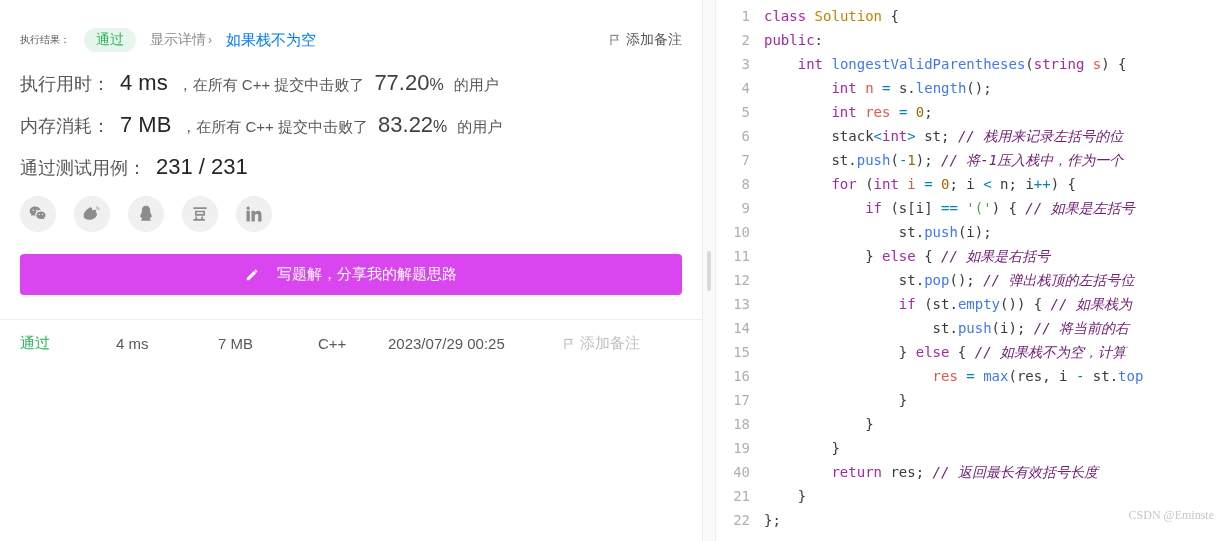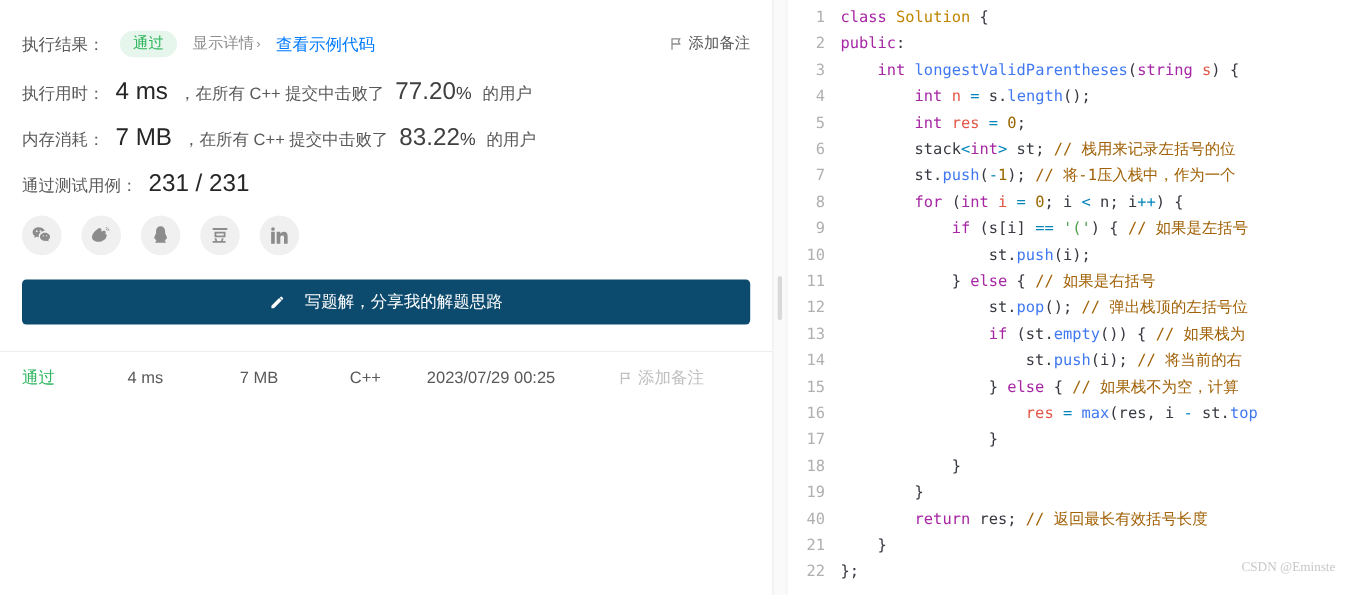--- a/index.html
+++ b/index.html
@@ -4,42 +4,42 @@
   <style>
     * { box-sizing: border-box; margin: 0; padding: 0; }
     body { font-family: -apple-system, BlinkMacSystemFont, "Segoe UI", "PingFang SC", "Microsoft YaHei", sans-serif; font-size: 14px; color: #262626; background: #fff; }
     .container { display: flex; width: 1224px; height: 541px; overflow: hidden; }
     .left { width: 702px; padding: 10px 20px 0 20px; display: flex; flex-direction: column; }
     .divider { width: 14px; background: #fafafa; border-left: 1px solid #eee; border-right: 1px solid #eee; display:flex; align-items:center; justify-content:center; }
     .divider-handle { width: 4px; height: 40px; background: #d9d9d9; border-radius: 2px; }
     .right { flex: 1; background: #fff; position: relative; overflow: hidden; }
     
     .result-head { display: flex; align-items: center; gap: 14px; padding: 18px 0 10px 0; }
-    .label-gray { color: #595959; font-size: 15px; }
+    .label-gray { color: #595959; font-size: 10px; }
     .status-pass { background: #e7f6ec; color: #2db55d; padding: 3px 12px; border-radius: 12px; font-size: 14px; }
     .link-gray { color: #8c8c8c; font-size: 14px; cursor: pointer; }
     .chev { color: #8c8c8c; font-size: 12px; margin-left:2px;}
     .link-blue { color: #007aff; font-size: 15px; cursor: pointer; }
     .spacer { flex: 1; }
     .flag-icon { color: #8c8c8c; margin-right: 4px; }
     .add-note { color: #595959; font-size: 14px; cursor: pointer; display:flex; align-items:center;}
 
     .stat-row { display: flex; align-items: baseline; gap: 10px; padding: 8px 0; }
-    .stat-label { color: #595959; font-size: 15px; min-width: 72px;}
+    .stat-label { color: #595959; font-size: 18px; min-width: 72px;}
     .stat-big { font-size: 22px; color: #262626; font-weight: 400; font-family: Arial, sans-serif; }
     .stat-text { color: #595959; font-size: 15px; }
     .stat-pct { font-size: 22px; color: #404040; font-family: Arial, sans-serif;}
     .stat-pct small { font-size: 16px; }
 
     .share-row { padding: 18px 0 8px 0; color: #595959; font-size: 15px;}
     .social-row { display: flex; gap: 18px; padding: 8px 0 22px 0; }
     .social-icon { width: 36px; height: 36px; border-radius: 50%; background: #f0f0f0; display: flex; align-items: center; justify-content: center; cursor: pointer; }
     .social-icon svg { width: 20px; height: 20px; fill: #8c8c8c; }
 
-    .write-btn { width: 100%; background: #0c4a6e; color: #fff; border: none; border-radius: 4px; padding: 11px 0; font-size: 15px; cursor: pointer; display:flex; align-items:center; justify-content:center; gap:18px; margin-bottom: 24px;}
+    .write-btn { width: 100%; background: #d946ef; color: #fff; border: none; border-radius: 4px; padding: 11px 0; font-size: 15px; cursor: pointer; display:flex; align-items:center; justify-content:center; gap:18px; margin-bottom: 24px;}
     .pen-icon { width:14px; height:14px; }
 
     .table-wrap { border-top: 1px solid #eee; margin: 0 -20px; }
     .table-head { display: flex; padding: 14px 20px; background: #fafafa; color: #262626; font-size: 15px; font-weight: 500;}
     .table-row { display: flex; padding: 14px 20px; color: #595959; font-size: 15px; align-items:center;}
     .col-1 { width: 96px; }
     .col-2 { width: 102px; }
     .col-3 { width: 100px; }
     .col-4 { width: 70px; }
     .col-5 { width: 174px; }
@@ -50,35 +50,35 @@
     
     .editor { display: flex; font-family: "Consolas", "Monaco", monospace; font-size: 14px; line-height: 24px; padding-top: 4px; height:100%; overflow:hidden;}
     .gutter { width: 48px; text-align: right; color: #b0b0b0; padding-right: 14px; user-select: none; }
     .code { flex: 1; white-space: pre; color: #383a42; }
     .k-keyword { color: #a626a4; }
     .k-type { color: #c18401; }
     .k-func { color: #4078f2; }
     .k-num { color: #986801; }
     .k-str { color: #50a14f; }
     .k-op { color: #0184bc; }
-    .k-comment { color: #a16207; }
+    .k-comment { color: #701a75; font-style: italic; }
     .k-ident { color: #e45649; }
     .watermark { position:absolute; bottom:18px; right:10px; color:#c8c8c8; font-size:12px; font-family: Liberation Serif, serif;}
   </style>
 </head>
 <body>
 
 <div class="container">
   <div class="left">
 
     <div class="result-head">
       <span class="label-gray">执行结果：</span>
       <span class="status-pass">通过</span>
       <span class="link-gray"><span>显示详情</span><span class="chev">›</span></span>
-      <span class="link-blue">查看示例代码</span>
+      <span class="link-blue">如果栈不为空</span>
       <span class="spacer"></span>
       <span class="add-note">
         <svg class="flag-icon" width="14" height="14" viewBox="0 0 24 24">
             <path fill="none" stroke="#8c8c8c" stroke-width="2" d="M5 21V4h12l-2 4 2 4H5"></path>
           </svg>
         <span>添加备注</span>
       </span>
     </div>
 
     <div class="stat-row">

